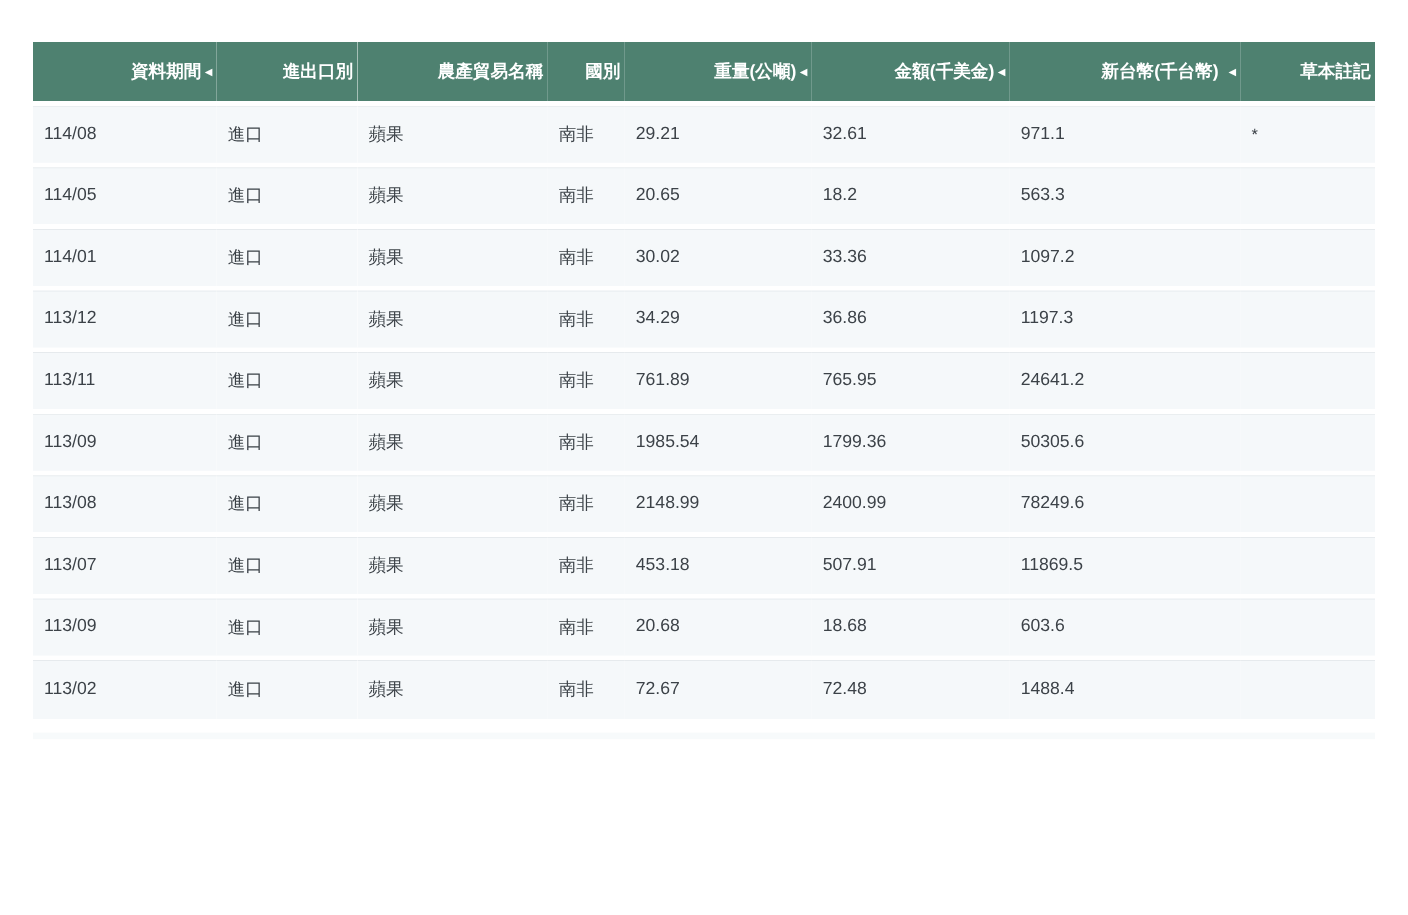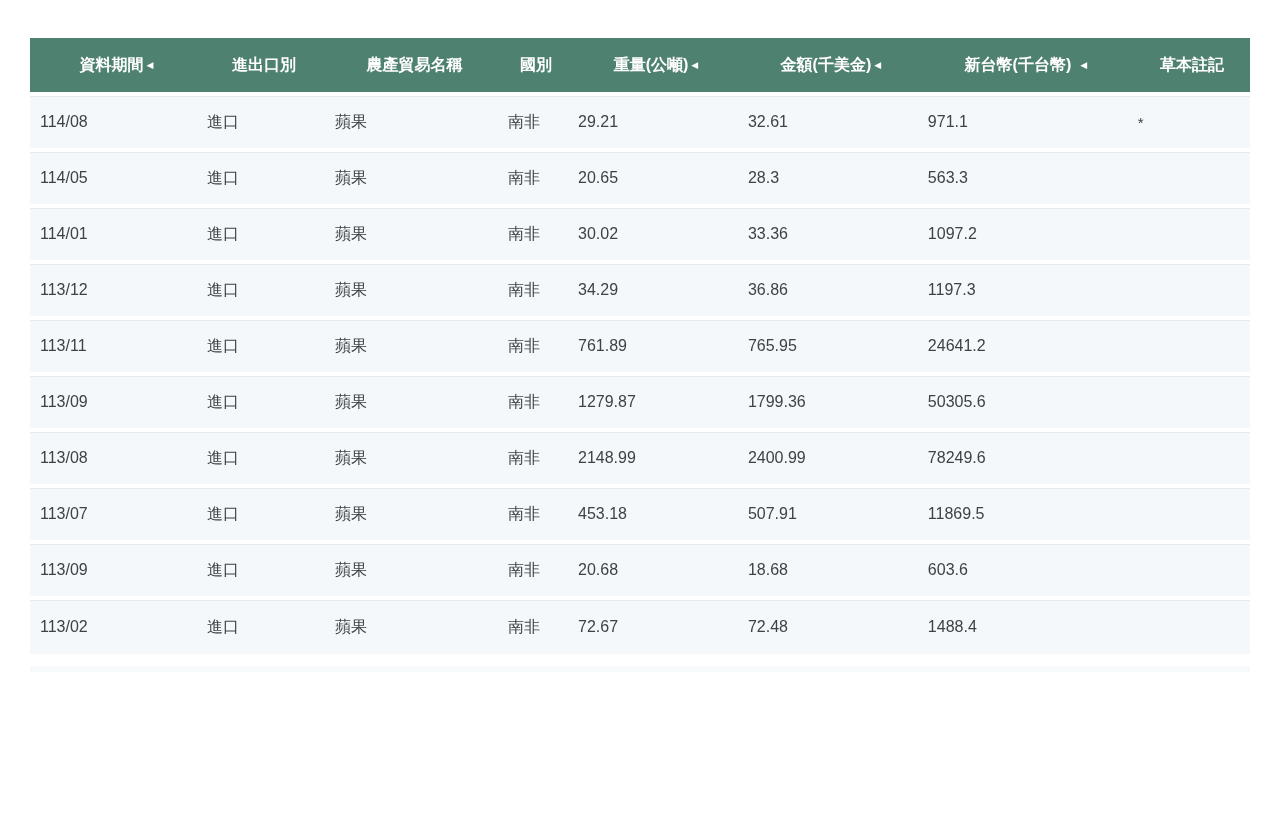--- a/index.html
+++ b/index.html
@@ -21,21 +21,21 @@
   col.c-amount_usd { width: 14.75%; }
   col.c-amount_twd { width: 17.21%; }
   col.c-note       { width: 10.01%; }
 
   thead th {
     height: 56px;
     background: var(--header-bg, #4e8170);
     color: var(--header-text, #ffffff);
     font-size: 16px;
     font-weight: 700;
-    text-align: center;
+    text-align: right;
     padding: 0 4px 0 10px;
     vertical-align: middle;
     white-space: nowrap;
     overflow: hidden;
   }
   .sort-icon {
     display: inline-block;
     font-size: 9px;
     margin-left: 3px;
     vertical-align: 2px;
@@ -103,21 +103,21 @@
             <td>32.61</td>
             <td>971.1</td>
             <td class="note-cell">*</td>
           </tr>
           <tr>
             <td>114/05</td>
             <td>進口</td>
             <td>蘋果</td>
             <td>南非</td>
             <td>20.65</td>
-            <td>28.3</td>
+            <td>18.2</td>
             <td>563.3</td>
             <td class="note-cell"></td>
           </tr>
           <tr>
             <td>114/01</td>
             <td>進口</td>
             <td>蘋果</td>
             <td>南非</td>
             <td>30.02</td>
             <td>33.36</td>
@@ -142,21 +142,21 @@
             <td>761.89</td>
             <td>765.95</td>
             <td>24641.2</td>
             <td class="note-cell"></td>
           </tr>
           <tr>
             <td>113/09</td>
             <td>進口</td>
             <td>蘋果</td>
             <td>南非</td>
-            <td>1279.87</td>
+            <td>1985.54</td>
             <td>1799.36</td>
             <td>50305.6</td>
             <td class="note-cell"></td>
           </tr>
           <tr>
             <td>113/08</td>
             <td>進口</td>
             <td>蘋果</td>
             <td>南非</td>
             <td>2148.99</td>

